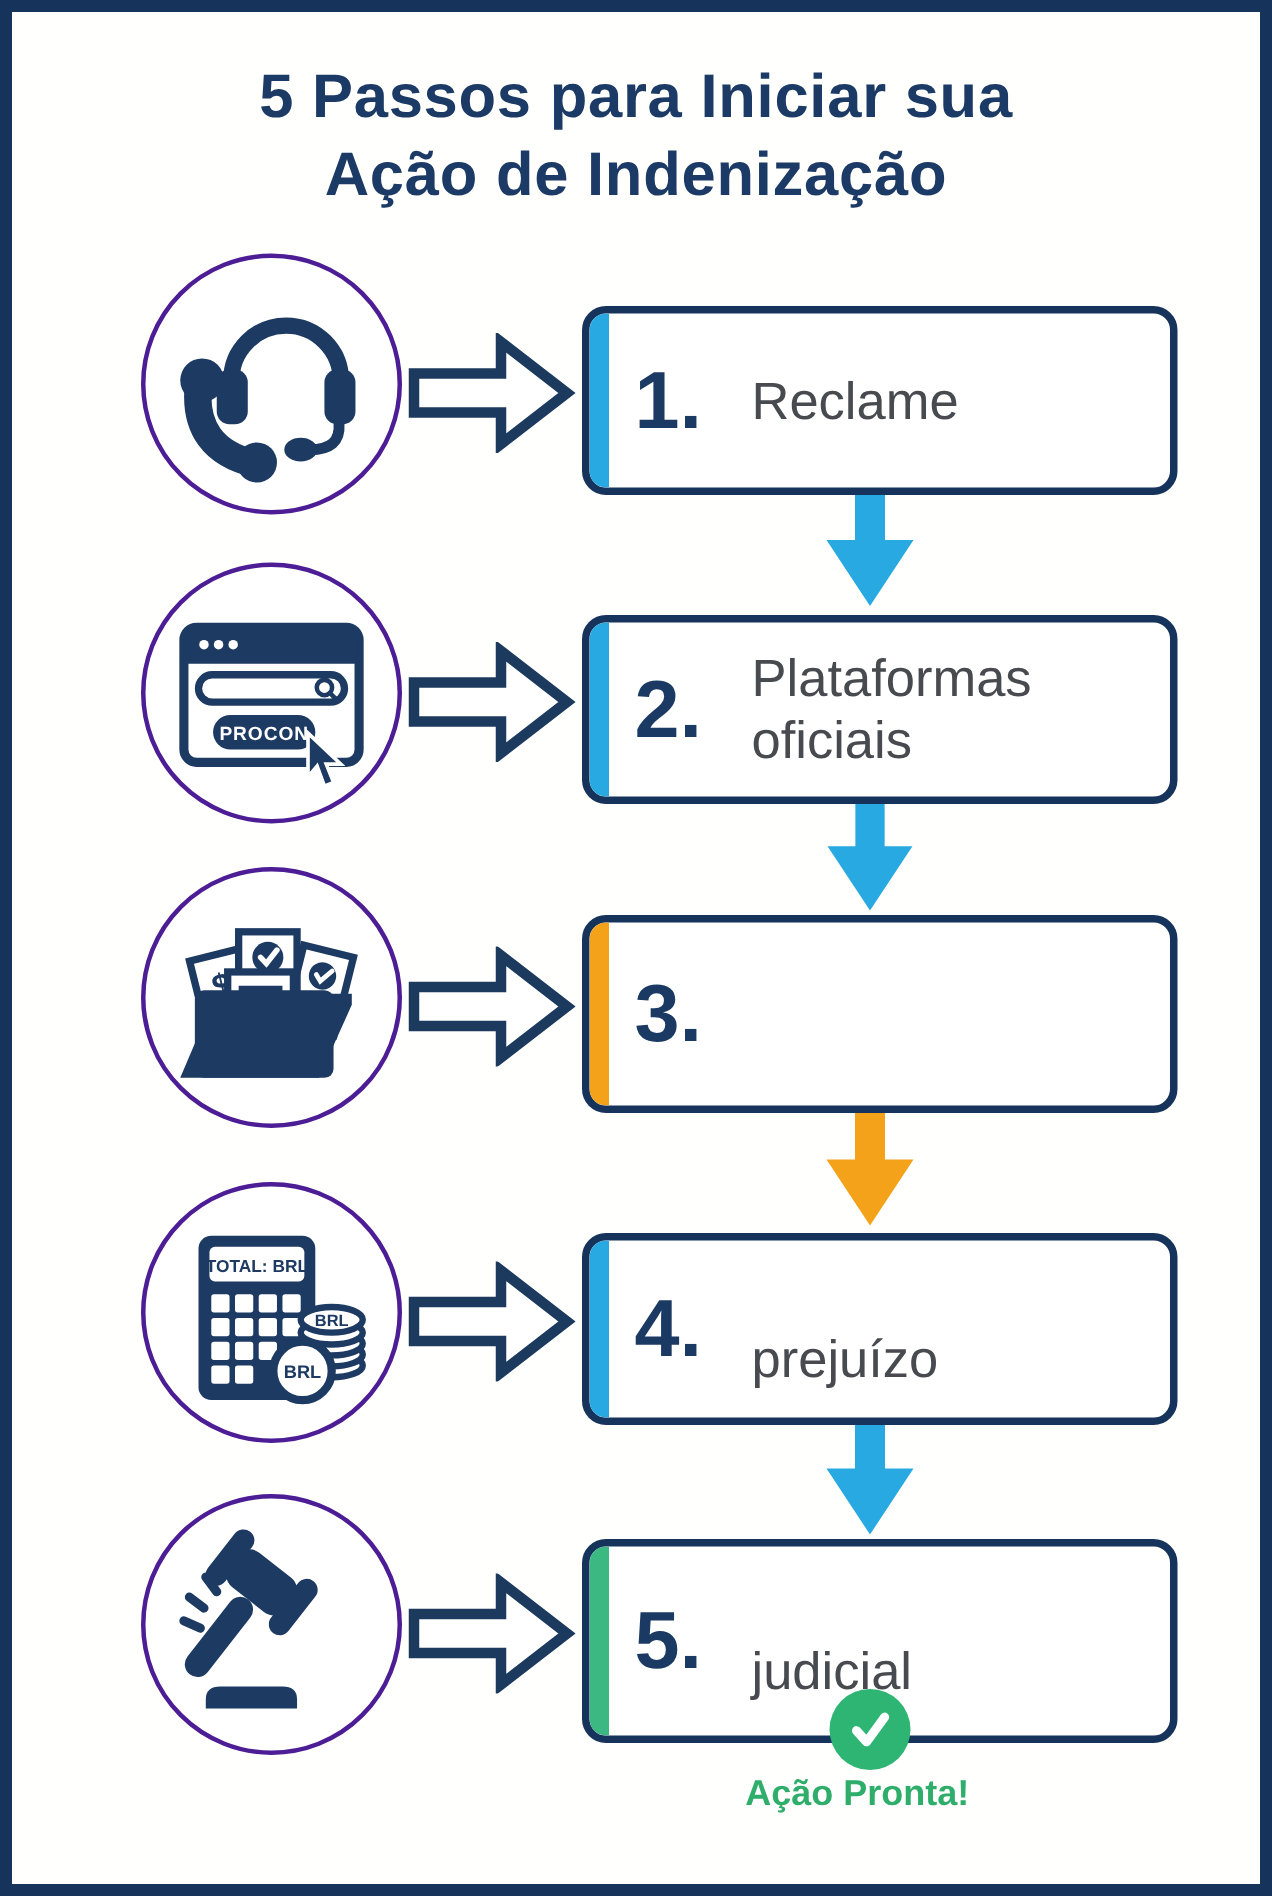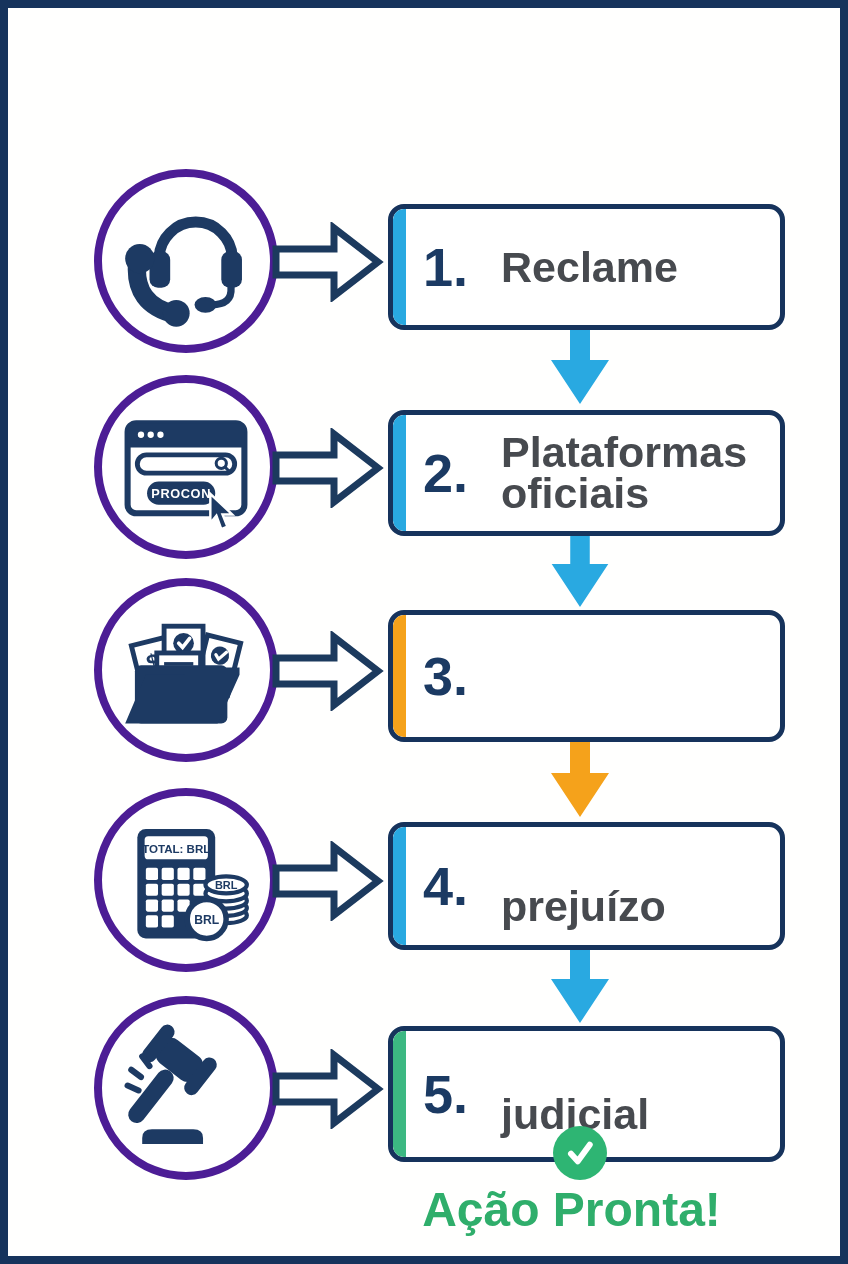--- a/index.html
+++ b/index.html
@@ -7,49 +7,51 @@
     position:relative;width:848px;height:1264px;margin:0 auto;
     background:#fffffe;border:8px solid #16335C;box-sizing:border-box;
     font-family:"Liberation Sans", sans-serif;overflow:hidden;
   }
   .title{
     position:absolute;top:30px;left:0;width:832px;text-align:center;
     font-size:41px;font-weight:700;line-height:52px;letter-spacing:.5px;
   }
   .circle{
     position:absolute;left:86px;width:168px;height:168px;
-    border:8px solid #4c1d95;border-radius:50%;background:#fff;
+    border:3px solid #4c1d95;border-radius:50%;background:#fff;
     display:flex;align-items:center;justify-content:center;z-index:1;
   }
   .conn{position:absolute;left:264px;z-index:2;}
   .step-box{
     position:absolute;left:380px;width:357px;background:#fff;
     border:5px solid #16335C;border-radius:16px;box-sizing:content-box;
     display:flex;align-items:center;padding-left:30px;overflow:hidden;z-index:2;
   }
   .accent{position:absolute;left:0;top:0;bottom:0;width:13px;border-radius:10px 0 0 10px;}
   .num{font-size:54px;font-weight:700;color:#1B3A63;width:64px;flex:none;}
-  .lbl{font-size:43px;font-weight:700;color:#474A4F;line-height:41px;margin-left:14px;}
+  .lbl{font-size:35px;font-weight:400;color:#474A4F;line-height:41px;margin-left:14px;}
   .down{position:absolute;left:541px;z-index:1;}
   .check{
     position:absolute;left:545px;top:1118px;width:54px;height:54px;border-radius:50%;
     display:flex;align-items:center;justify-content:center;z-index:3;
   }
   .footer-label{
     position:absolute;left:380px;top:1174px;width:367px;text-align:center;
-    font-size:48px;font-weight:700;z-index:2;
+    font-size:24px;font-weight:700;z-index:2;
   }
   svg text{font-family:"Liberation Sans", sans-serif;}
 </style>
 </head>
 <body>
 
 <div class="poster">
 
   <div class="title" style="color: rgb(28, 58, 102);">
+    <div>5 Passos para Iniciar sua</div>
+    <div>Ação de Indenização</div>
   </div>
 
   <div class="circle" style="top:161px">
     <svg width="146" height="146" viewBox="0 0 120 120">
       <g fill="#1D3A63" stroke="none">
         <path d="M38 58 a30 30 0 0 1 60 0" fill="none" stroke="#1D3A63" stroke-width="9" stroke-linecap="round"></path>
         <rect x="30" y="52" width="17" height="30" rx="7"></rect>
         <rect x="89" y="52" width="17" height="30" rx="7"></rect>
         <path d="M97 82 q1 14 -16 14" fill="none" stroke="#1D3A63" stroke-width="6" stroke-linecap="round"></path>
         <ellipse cx="76" cy="96" rx="9" ry="6.5"></ellipse>

